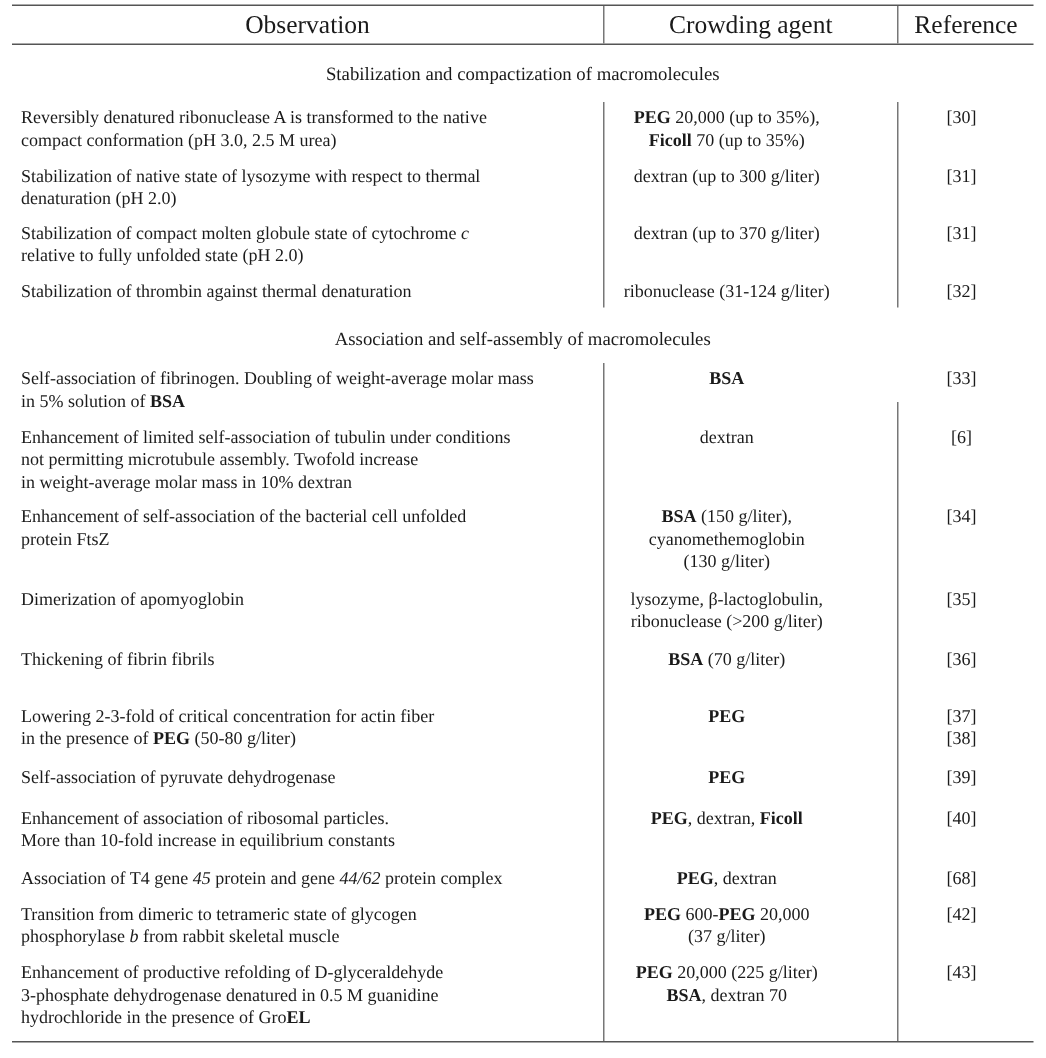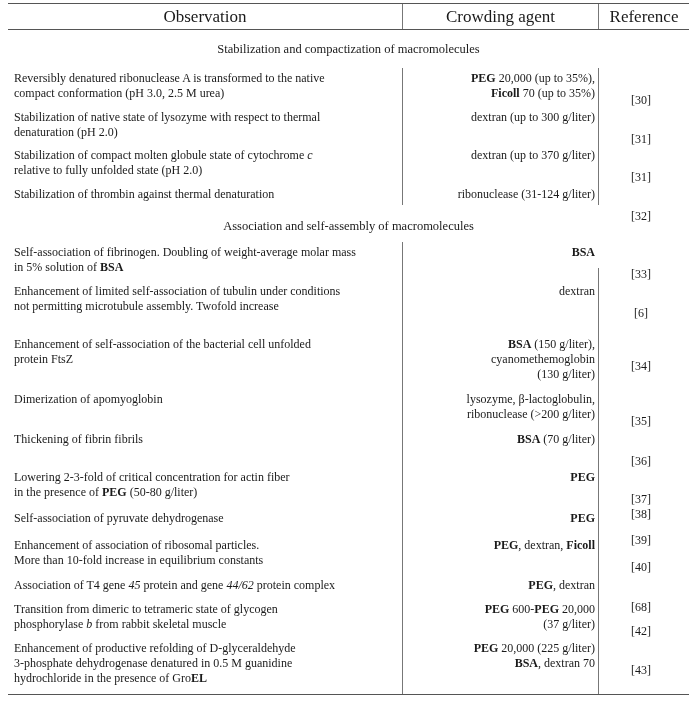--- a/index.html
+++ b/index.html
@@ -79,22 +79,22 @@
     right: 0;
   }
   .cell {
     position: absolute;
     top: 0;
     font-size: 12px;
     line-height: 15.1px;
     font-family: Liberation Serif, serif;
   }
   .cell-observation { left: 14px;  width: 382px; text-align: left; }
-  .cell-agent       { left: 410px; width: 185px; text-align: right; }
-  .cell-reference   { left: 600px; width: 82px;  text-align: center; margin-top: 22px; }
+  .cell-agent       { left: 392px; width: 185px; text-align: center; }
+  .cell-reference   { left: 600px; width: 82px;  text-align: center; }
 
   .cell b   { font-weight: bold; }
   .cell i   { font-style: italic; }
   .nowrap   { white-space: nowrap; }
 </style>
 </head>
 <body>
 
 <div id="page">
 
@@ -163,20 +163,21 @@
       <span>in 5% solution of <b>BSA</b></span>
     </div>
     <div class="cell cell-agent"><b>BSA</b></div>
     <div class="cell cell-reference">[33]</div>
   </div>
 
   <div class="row" style="top:284px;">
     <div class="cell cell-observation">
       <span>Enhancement of limited self-association of tubulin under conditions</span><br>
       <span>not permitting microtubule assembly. Twofold increase</span><br>
+      <span>in weight-average molar mass in 10% dextran</span>
     </div>
     <div class="cell cell-agent">dextran</div>
     <div class="cell cell-reference">[6]</div>
   </div>
 
   <div class="row" style="top:337px;">
     <div class="cell cell-observation">
       <span>Enhancement of self-association of the bacterial cell unfolded</span><br>
       <span>protein FtsZ</span>
     </div>

